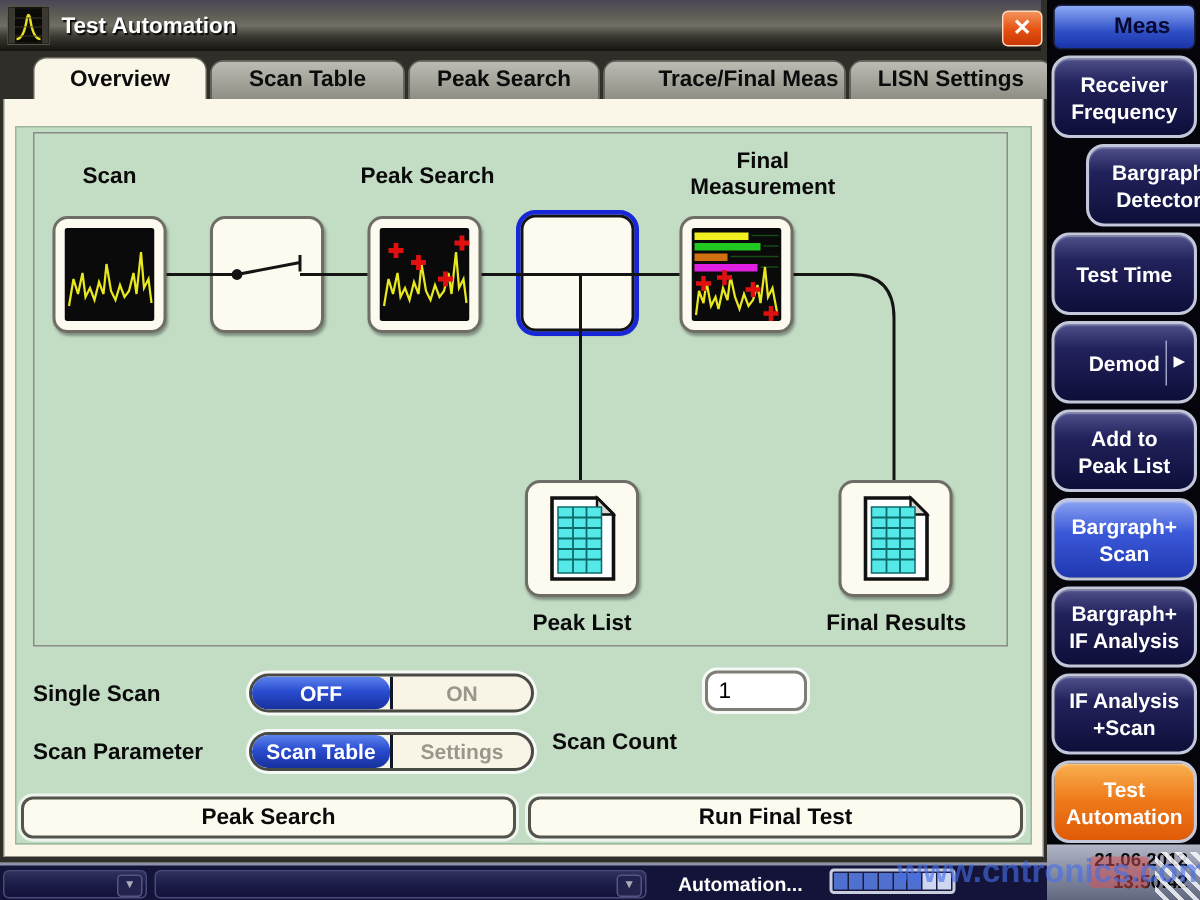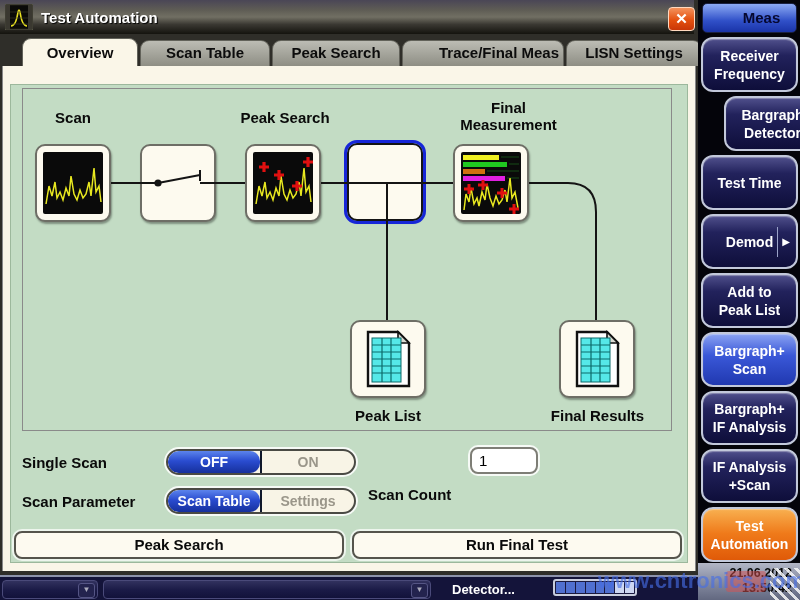--- a/index.html
+++ b/index.html
@@ -237,21 +237,21 @@
   <div class="abs sbtn active" style="top:507px;height:55px;">Test
 Automation</div>
 
   <div class="abs statusbar">
     <div class="sb-box" style="left:2px;width:96px;">
       <span class="sb-arrow">▼</span>
     </div>
     <div class="sb-box" style="left:103px;width:328px;">
       <span class="sb-arrow">▼</span>
     </div>
-    <span class="abs measuring" style="left:452px;top:5px;">Detector...</span>
+    <span class="abs measuring" style="left:452px;top:5px;">Automation...</span>
   </div>
   <div class="abs progress">
       <div class="pseg filled"></div>
       <div class="pseg filled"></div>
       <div class="pseg filled"></div>
       <div class="pseg filled"></div>
       <div class="pseg filled"></div>
       <div class="pseg filled"></div>
       <div class="pseg"></div>
       <div class="pseg"></div>

